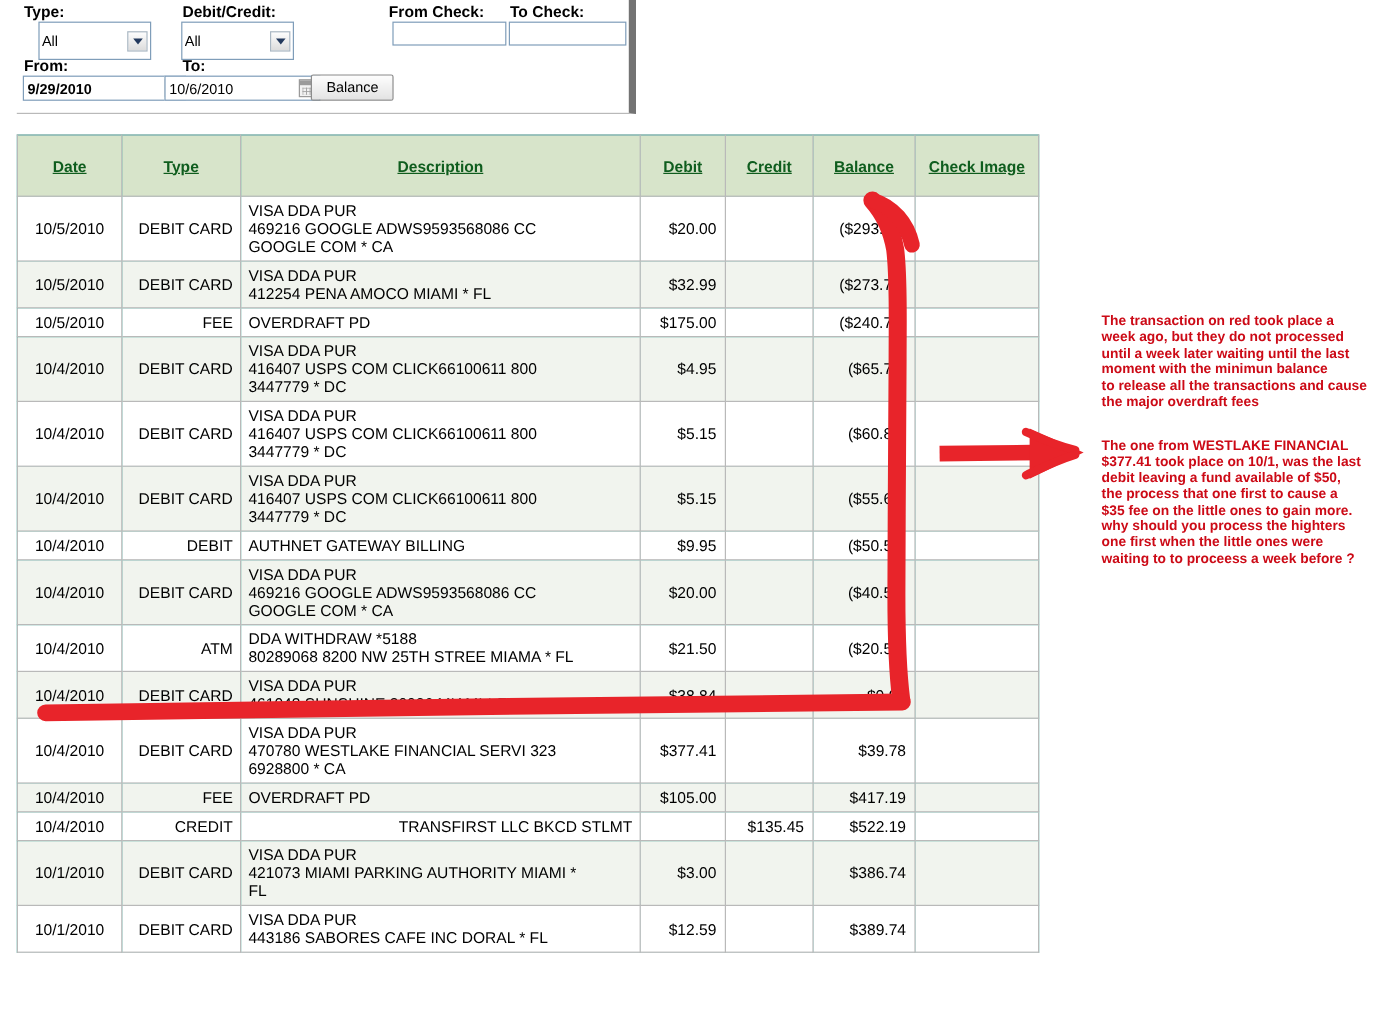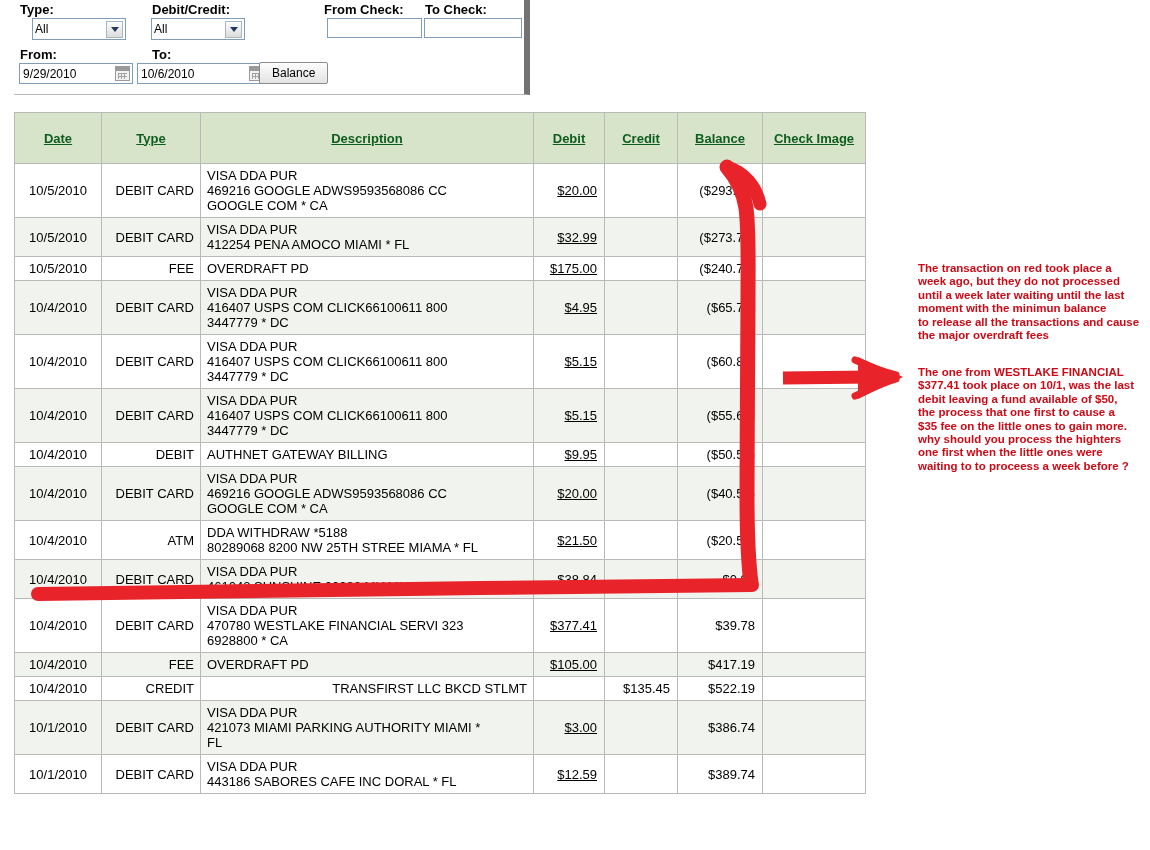--- a/index.html
+++ b/index.html
@@ -29,21 +29,21 @@
     box-sizing: border-box;
   }
   .filter-label {
     position: absolute;
     font-weight: bold;
     font-size: 13px;
     white-space: nowrap;
   }
   .sel {
     position: absolute;
-    height: 22px;
+    height: 32px;
     box-sizing: border-box;
     border: 1px solid #7f9db9;
     background: #ffffff;
     font-size: 12px;
     font-family: "Liberation Sans", sans-serif;
     padding: 1px 2px;
     display: flex;
     align-items: center;
   }
   .sel .sel-text {
@@ -158,21 +158,21 @@
   }
   table.register thead th a {
     color: #0f5d1e;
     font-weight: bold;
     text-decoration: underline;
     cursor: pointer;
   }
   td.c-date { text-align: center; width: 78px; padding: 3px 4px; white-space: nowrap;}
   td.c-type { text-align: right; width: 90px; padding: 3px 6px 3px 4px; white-space: nowrap;}
   td.c-desc { text-align: left;  width: 324px; padding: 4px 6px; line-height: 15px;}
-  td.c-debit { text-align: right; width: 62px; padding: 3px 7px 3px 3px; white-space: nowrap; text-decoration: underline;}
+  td.c-debit { text-align: right; width: 62px; padding: 3px 7px 3px 3px; white-space: nowrap;}
   td.c-credit { text-align: right; width: 64px; padding: 3px 7px 3px 3px; white-space: nowrap;}
   td.c-bal { text-align: right; width: 76px; padding: 3px 7px 3px 3px; white-space: nowrap;}
   td.c-img { width: 94px; }
   tr.alt td { background: #f1f4ee; }
   tr.norm td { background: #ffffff; }
 
   
   .annot {
     position: absolute;
     color: #cc0a16;
@@ -213,21 +213,21 @@
         <span class="caret-down"></span>
       </span>
   </div>
 
   <div class="filter-label" style="left:310px; top:2px;text-align:center;">From Check:</div>
   <div class="filter-label" style="left:411px; top:2px;">To Check:</div>
   <input class="txtin" style="left: 313px; top: 18px; width: 95px;" type="text" value="">
   <input class="txtin" style="left: 410px; top: 18px; width: 98px;" type="text" value="">
 
   <div class="filter-label" style="left:6px; top:47px;">From:</div>
-  <div class="datefield" style="left:5px; top:63px; width:114px;">
+  <div class="datefield" style="left:5px; top:63px; width:136px;font-weight:bold;">
     <span class="dtext">9/29/2010</span>
     <span class="cal-icon"></span>
   </div>
 
   <div class="filter-label" style="left:138px; top:47px;">To:</div>
   <div class="datefield" style="left:123px; top:63px; width:130px;justify-content:center;">
     <span class="dtext">10/6/2010</span>
     <span class="cal-icon"></span>
   </div>
 

